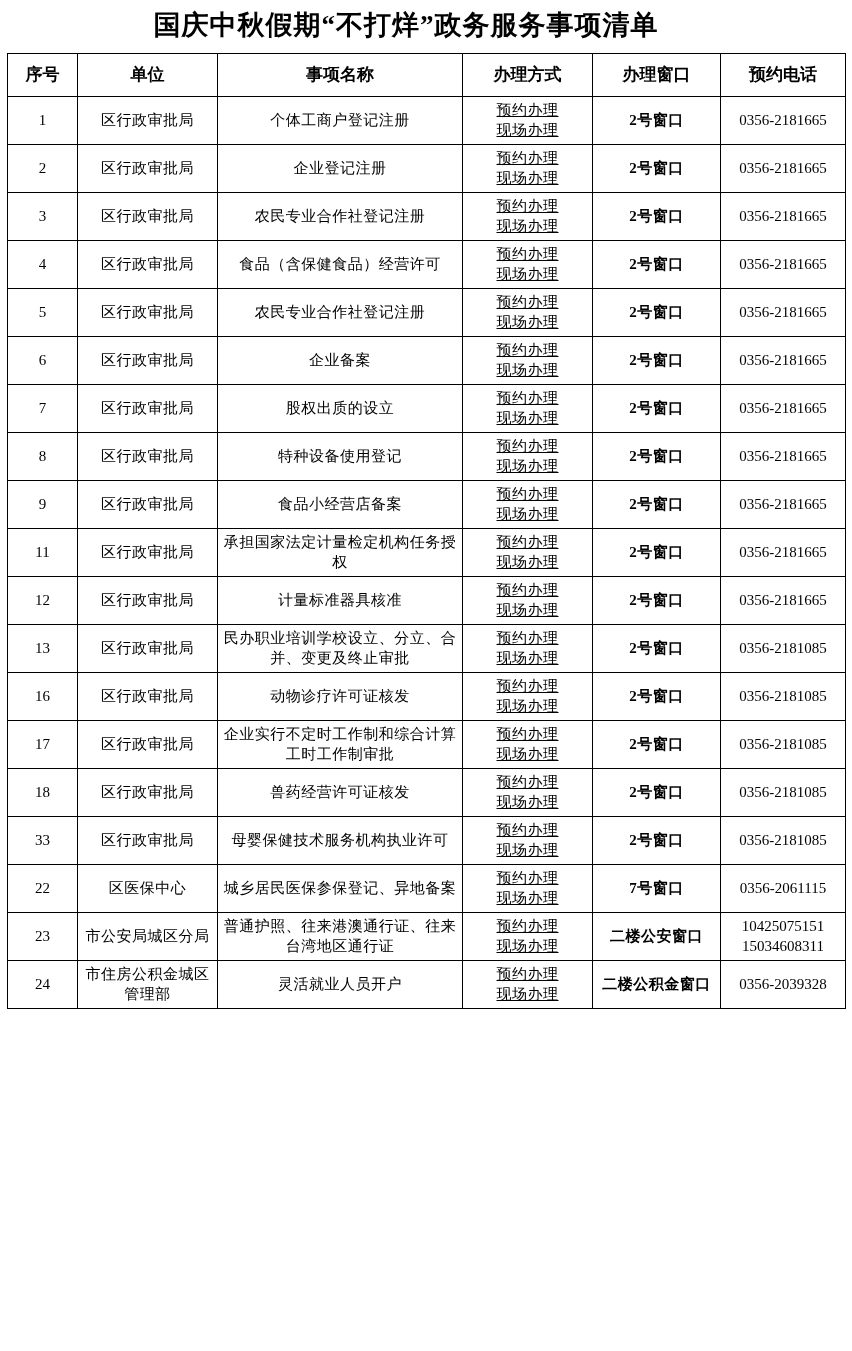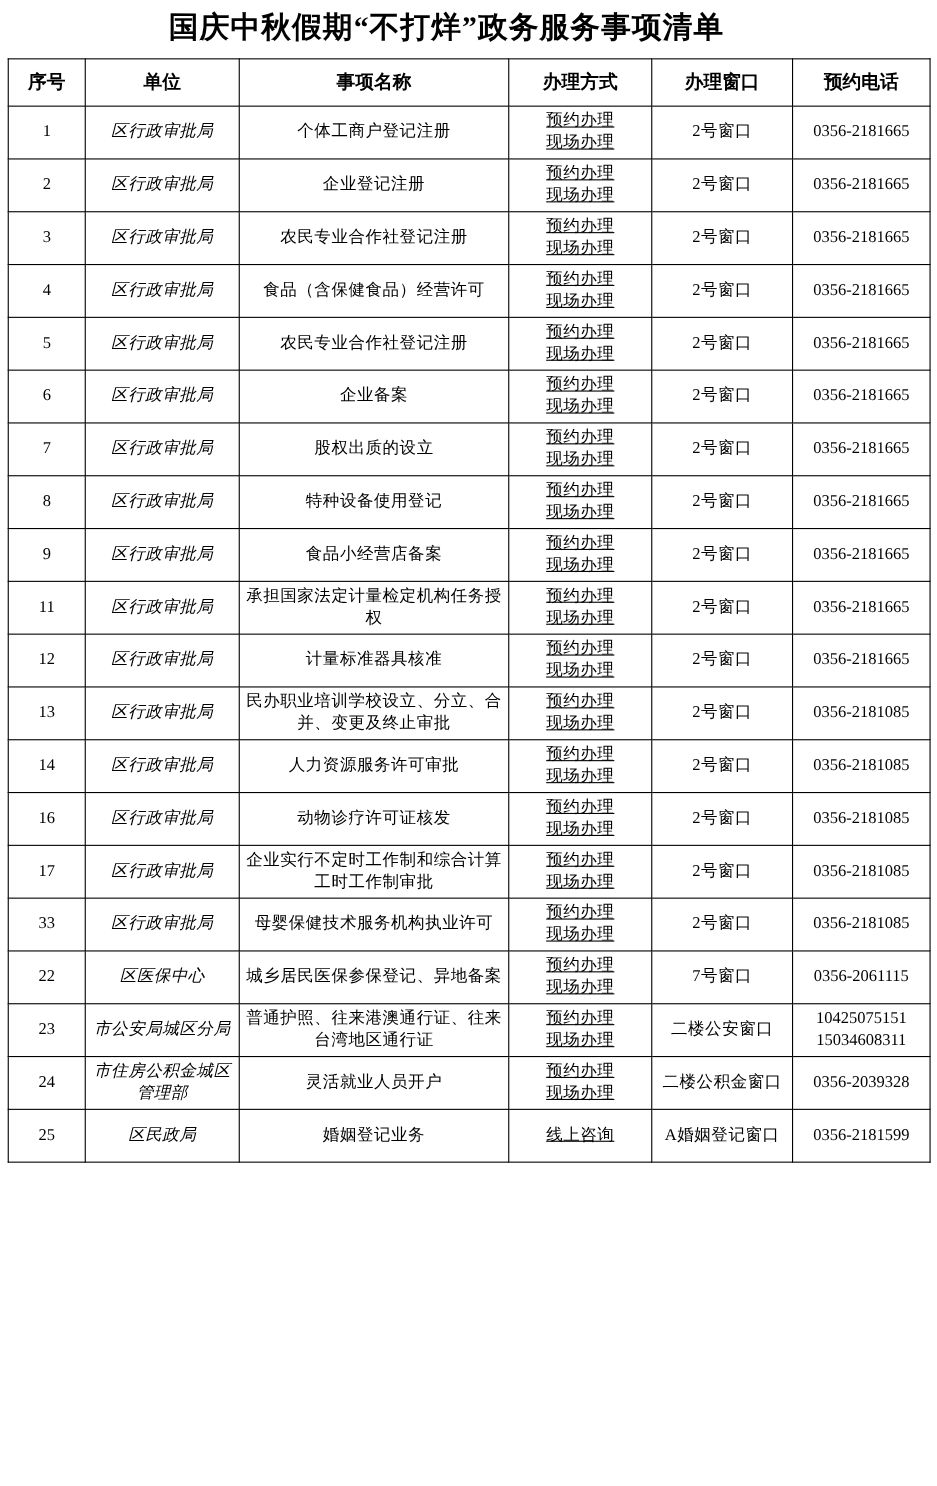--- a/index.html
+++ b/index.html
@@ -51,24 +51,24 @@
     padding: 4px 3px;
   }
   col.c-seq    { width: 70px; }
   col.c-unit   { width: 140px; }
   col.c-item   { width: 245px; }
   col.c-method { width: 130px; }
   col.c-window { width: 128px; }
   col.c-phone  { width: 125px; }
 
   td.seq { font-size: 15px; }
-  td.unit { letter-spacing: 0.5px; font-style: italic; }
+  td.unit { letter-spacing: 0.5px; }
   td.item { letter-spacing: 0.5px; }
   td.method { letter-spacing: 0.5px; text-decoration: underline; }
-  td.window { letter-spacing: 0.5px; }
+  td.window { letter-spacing: 0.5px; font-weight: bold; }
   td.phone { font-size: 15px; letter-spacing: 0px; }
   .multiline { white-space: pre-line; }
   tbody tr { height: 48px; }
 </style>
 </head>
 <body>
 
 <div class="page">
 
   <h1 class="doc-title">国庆中秋假期“不打烊”政务服务事项清单</h1>
@@ -195,41 +195,41 @@
         <tr>
           <td class="seq multiline">13</td>
           <td class="unit multiline">区行政审批局</td>
           <td class="item multiline">民办职业培训学校设立、分立、合并、变更及终止审批</td>
           <td class="method multiline">预约办理
 现场办理</td>
           <td class="window multiline">2号窗口</td>
           <td class="phone multiline">0356-2181085</td>
         </tr>
         <tr>
-          <td class="seq multiline">14</td>
-          <td class="unit multiline">区行政审批局</td>
-          <td class="item multiline">人力资源服务许可审批</td>
-          <td class="method multiline">预约办理
-现场办理</td>
-          <td class="window multiline">2号窗口</td>
-          <td class="phone multiline">0356-2181085</td>
-        </tr>
-        <tr>
           <td class="seq multiline">16</td>
           <td class="unit multiline">区行政审批局</td>
           <td class="item multiline">动物诊疗许可证核发</td>
           <td class="method multiline">预约办理
 现场办理</td>
           <td class="window multiline">2号窗口</td>
           <td class="phone multiline">0356-2181085</td>
         </tr>
         <tr>
           <td class="seq multiline">17</td>
           <td class="unit multiline">区行政审批局</td>
           <td class="item multiline">企业实行不定时工作制和综合计算工时工作制审批</td>
+          <td class="method multiline">预约办理
+现场办理</td>
+          <td class="window multiline">2号窗口</td>
+          <td class="phone multiline">0356-2181085</td>
+        </tr>
+        <tr>
+          <td class="seq multiline">18</td>
+          <td class="unit multiline">区行政审批局</td>
+          <td class="item multiline">兽药经营许可证核发</td>
           <td class="method multiline">预约办理
 现场办理</td>
           <td class="window multiline">2号窗口</td>
           <td class="phone multiline">0356-2181085</td>
         </tr>
         <tr>
           <td class="seq multiline">33</td>
           <td class="unit multiline">区行政审批局</td>
           <td class="item multiline">母婴保健技术服务机构执业许可</td>
           <td class="method multiline">预约办理
@@ -258,24 +258,16 @@
         </tr>
         <tr>
           <td class="seq multiline">24</td>
           <td class="unit multiline">市住房公积金城区管理部</td>
           <td class="item multiline">灵活就业人员开户</td>
           <td class="method multiline">预约办理
 现场办理</td>
           <td class="window multiline">二楼公积金窗口</td>
           <td class="phone multiline">0356-2039328</td>
         </tr>
-        <tr>
-          <td class="seq multiline">25</td>
-          <td class="unit multiline">区民政局</td>
-          <td class="item multiline">婚姻登记业务</td>
-          <td class="method multiline">线上咨询</td>
-          <td class="window multiline">A婚姻登记窗口</td>
-          <td class="phone multiline">0356-2181599</td>
-        </tr>
       </tbody>
   </table>
 
 </div>
 
 </body></html>

